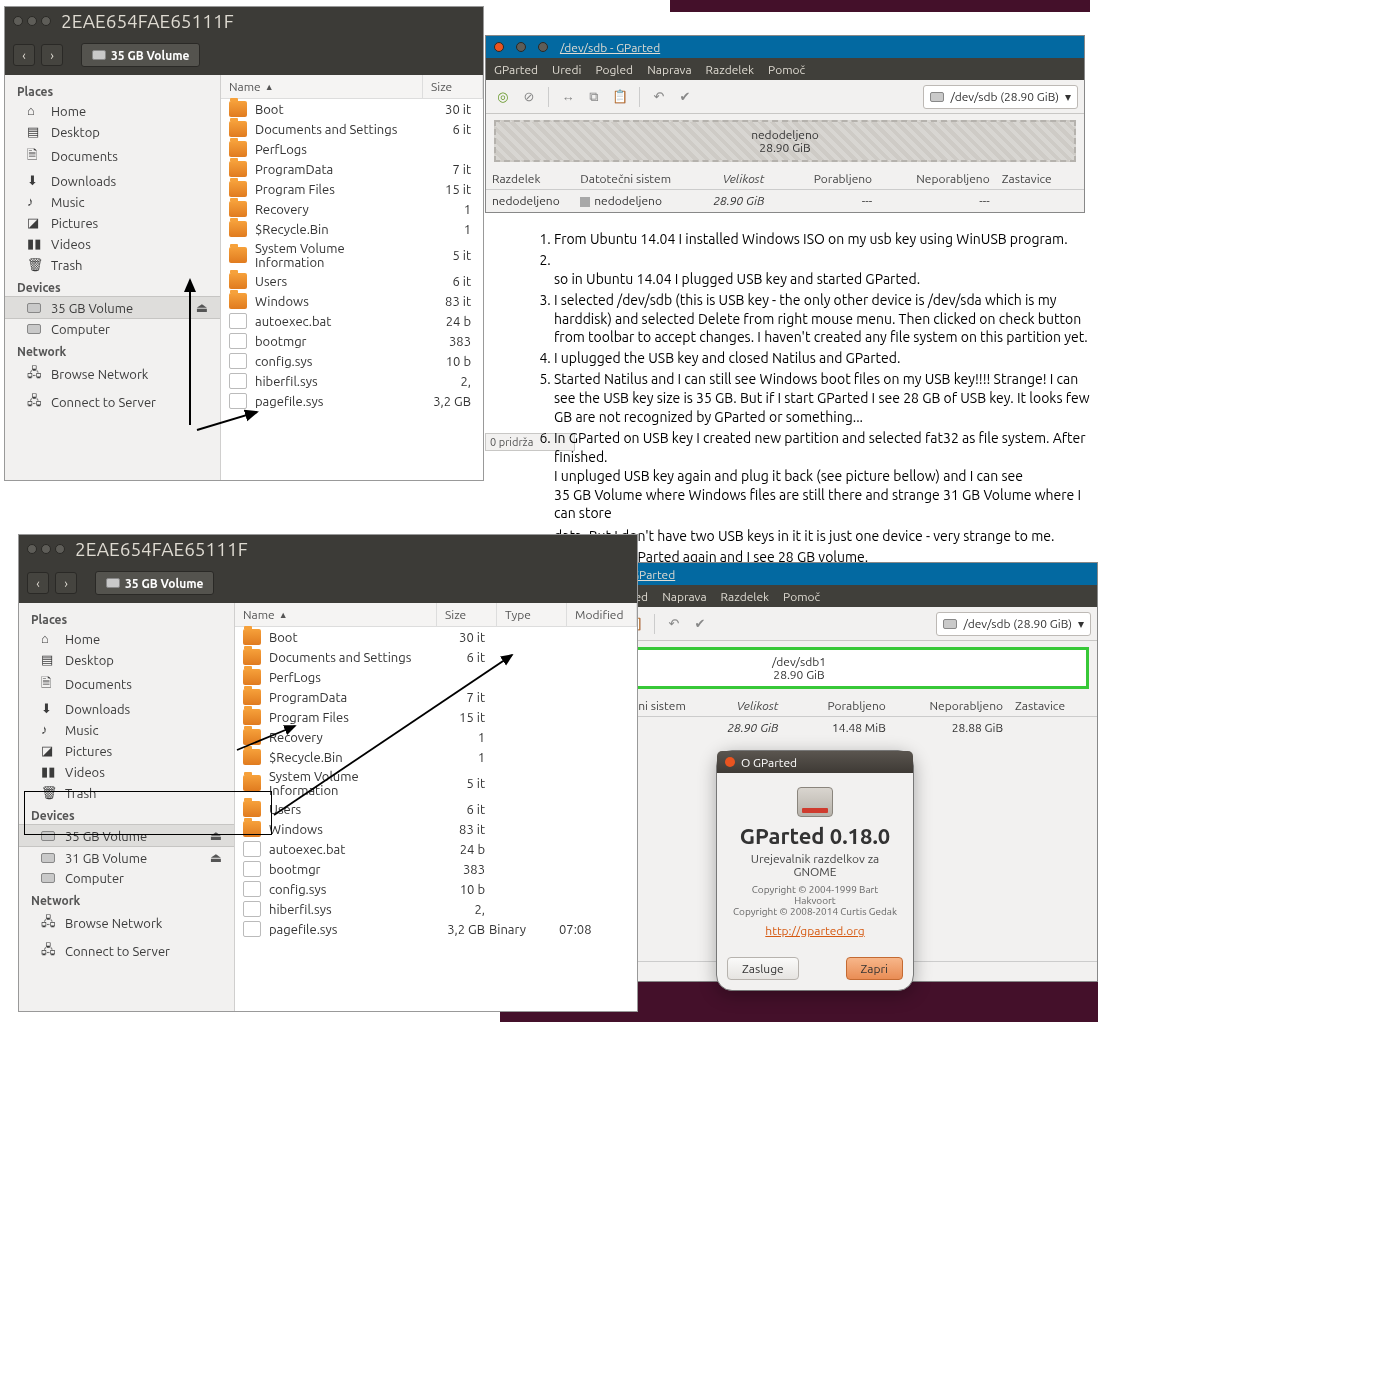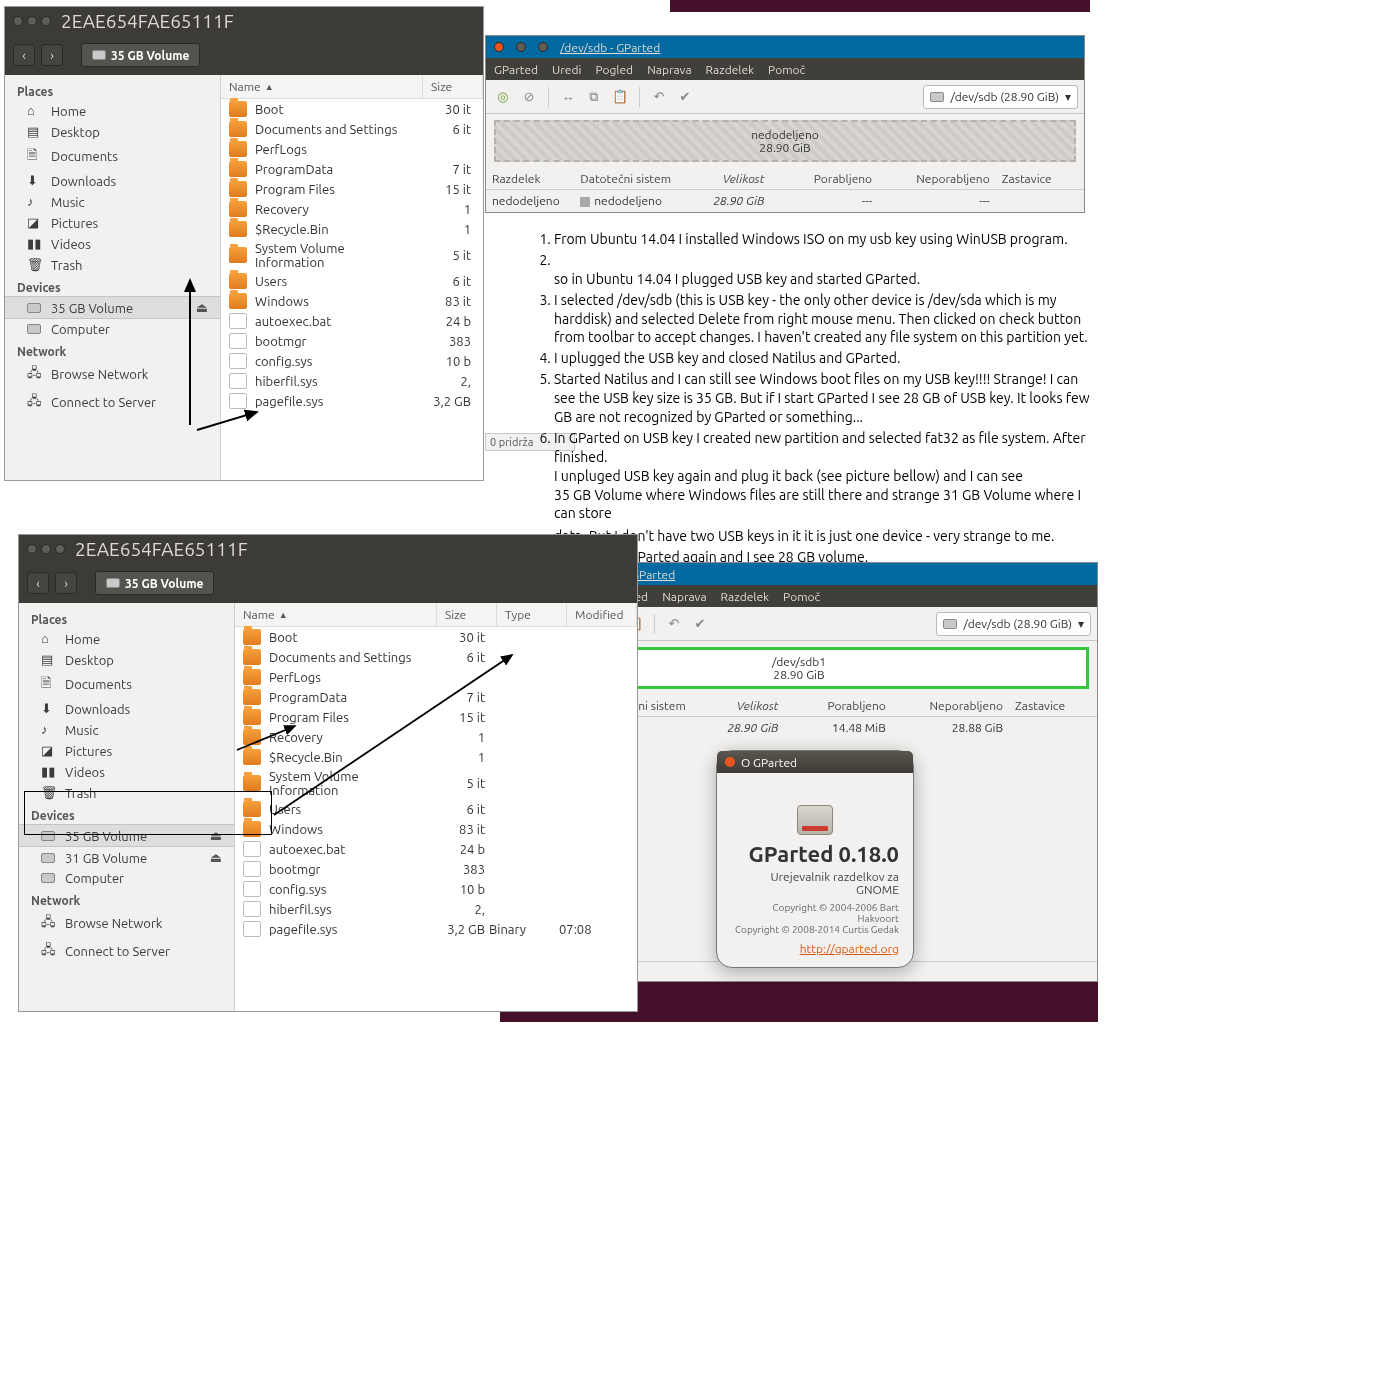--- a/index.html
+++ b/index.html
@@ -43,21 +43,21 @@
   .gp-tablehead { display:flex; border-bottom:1px solid #ccc; font-size:12px; color:#444;}
   .gp-tablehead>div, .gp-row>div { padding:4px 6px; }
   .gpc-part{width:90px;} .gpc-fs{width:110px;} .gpc-size{width:90px;text-align:right;font-style:italic;} .gpc-used{width:110px;text-align:right;} .gpc-unused{width:120px;text-align:right;} .gpc-flags{width:90px;}
   .gp-row{display:flex; font-size:12px; color:#333; align-items:center;}
   .status { border-top:1px solid #ccc; padding:3px 8px; font-size:12px; color:#444; background:#f2f1f0;}
   .sq { width:10px; height:10px; display:inline-block; margin-right:4px; vertical-align:middle;}
   
   .about { background:#f2f1f0; border:1px solid #777; border-radius:5px; box-shadow:0 4px 18px rgba(0,0,0,.3);}
   .about .at-title{ height:22px; background:linear-gradient(#5a554f,#3e3a35); border-radius:5px 5px 0 0; color:#fff; font-size:12px; display:flex; align-items:center; padding:0 8px; gap:6px;}
   .about .at-title .cbtn{width:10px;height:10px;border-radius:50%;background:#e95420;}
-  .about .body{ padding:28px 14px 10px; text-align:right;}
+  .about .body{ padding:10px 14px 10px; text-align:center;}
   .about h2{ font-size:22px; font-weight:bold; color:#333; margin:4px 0;}
   .about .sub{font-size:12px; color:#444; margin-bottom:6px;}
   .about .cp{font-size:10px;color:#666;}
   .about a{color:#d65a12; text-decoration:underline; font-size:12px;}
   .about .btns{display:flex; justify-content:space-between; padding:8px 10px 10px; gap:10px;}
   .about .btn{ flex:0 0 auto; padding:4px 14px; border:1px solid #b7b3ae; border-radius:4px; background:linear-gradient(#fafaf9,#e6e4e1); font-size:12px;}
   .about .btn.primary{ background:linear-gradient(#f7b68a,#e98d55); border-color:#c46a32;}
   
   svg.arrow { position:absolute; overflow:visible; }
   .desktop-strip { background:#44102a; }
@@ -602,17 +602,21 @@
   <div class="at-title">
     <span class="cbtn"></span>
     <span>O GParted</span>
   </div>
   <div class="body">
     <div style="width:36px;height:30px;margin:4px auto 6px;background:linear-gradient(#d9d5cf,#b8b3ab);border:1px solid #8a857d;border-radius:4px;position:relative;">
       <div style="position:absolute;bottom:3px;left:4px;right:4px;height:5px;background:#cf3b2e;border-radius:1px;"></div>
     </div>
     <h2>GParted 0.18.0</h2>
     <div class="sub">Urejevalnik razdelkov za GNOME</div>
-    <div class="cp">Copyright © 2004-2006 Bart Hakvoort</div>
+    <div class="cp">Copyright © 2004-1999 Bart Hakvoort</div>
     <div class="cp">Copyright © 2008-2014 Curtis Gedak</div>
     <div style="margin:6px 0 2px;"><a>http://gparted.org</a></div>
   </div>
+  <div class="btns">
+    <div class="btn">Zasluge</div>
+    <div class="btn primary">Zapri</div>
+  </div>
 </div>
 
 </body></html>

